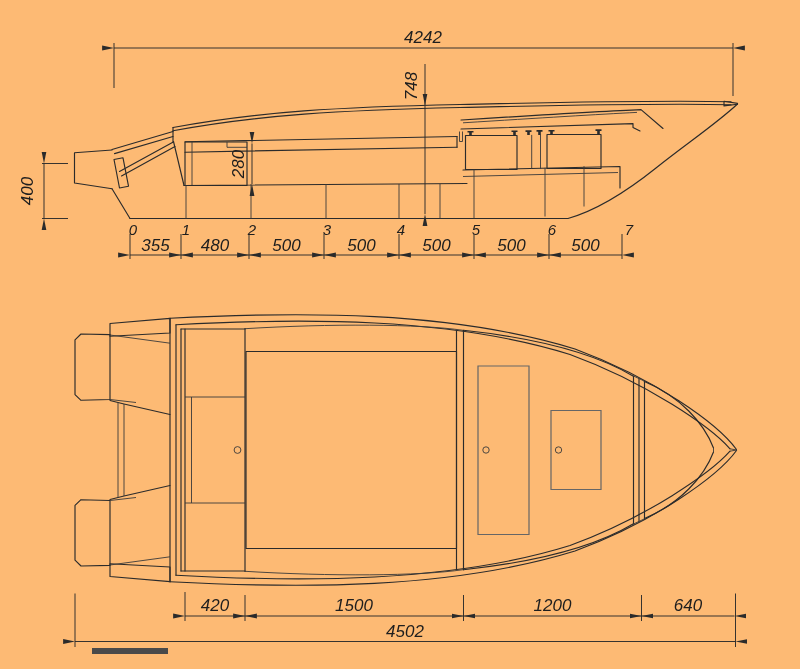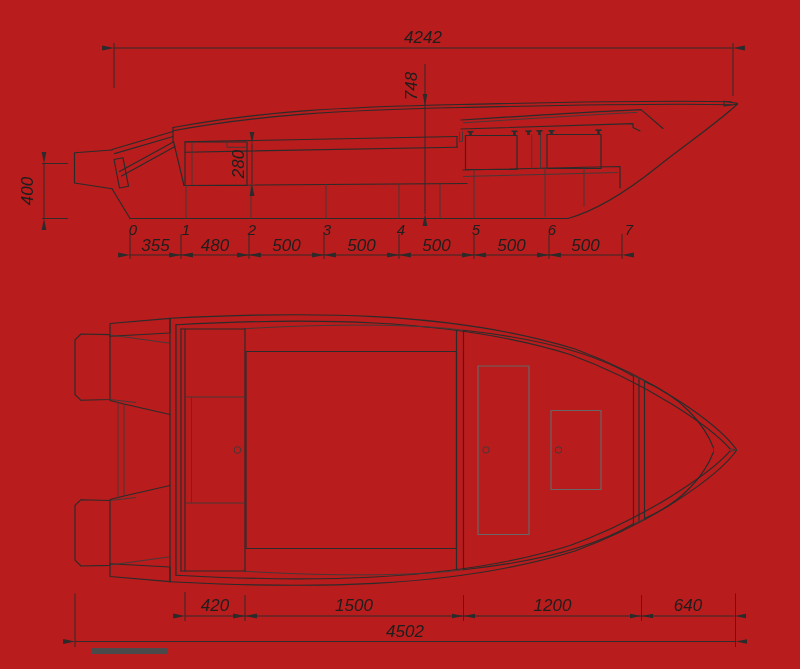--- a/index.html
+++ b/index.html
@@ -1,16 +1,16 @@
 <!DOCTYPE html>
 <html><head>
 <meta charset="utf-8">
 <style>
   html,body{margin:0;padding:0;background:#ffffff;}
-  .stage{width:800px;height:669px;position:relative;background:#b91c1c;overflow:hidden;}
+  .stage{width:800px;height:669px;position:relative;background:#fdba74;overflow:hidden;}
   svg{display:block;}
   .ln{stroke:#2b2b2b;stroke-width:1.15;fill:none;stroke-linecap:round;stroke-linejoin:round;}
   .ln-thin{stroke:#3a3a3a;stroke-width:0.9;fill:none;}
   .ln-gray{stroke:#666;stroke-width:1.2;fill:none;}
   .dimline{stroke:#2b2b2b;stroke-width:0.95;fill:none;}
   .tick{stroke:#2b2b2b;stroke-width:0.95;}
   .dim-text{font:italic 17px "Liberation Sans", sans-serif;fill:#1e1e1e;text-anchor:middle;}
   .st-text{font:italic 15px "Liberation Sans", sans-serif;fill:#1e1e1e;text-anchor:middle;}
   .solid{fill:#2b2b2b;stroke:none;}
 </style>

